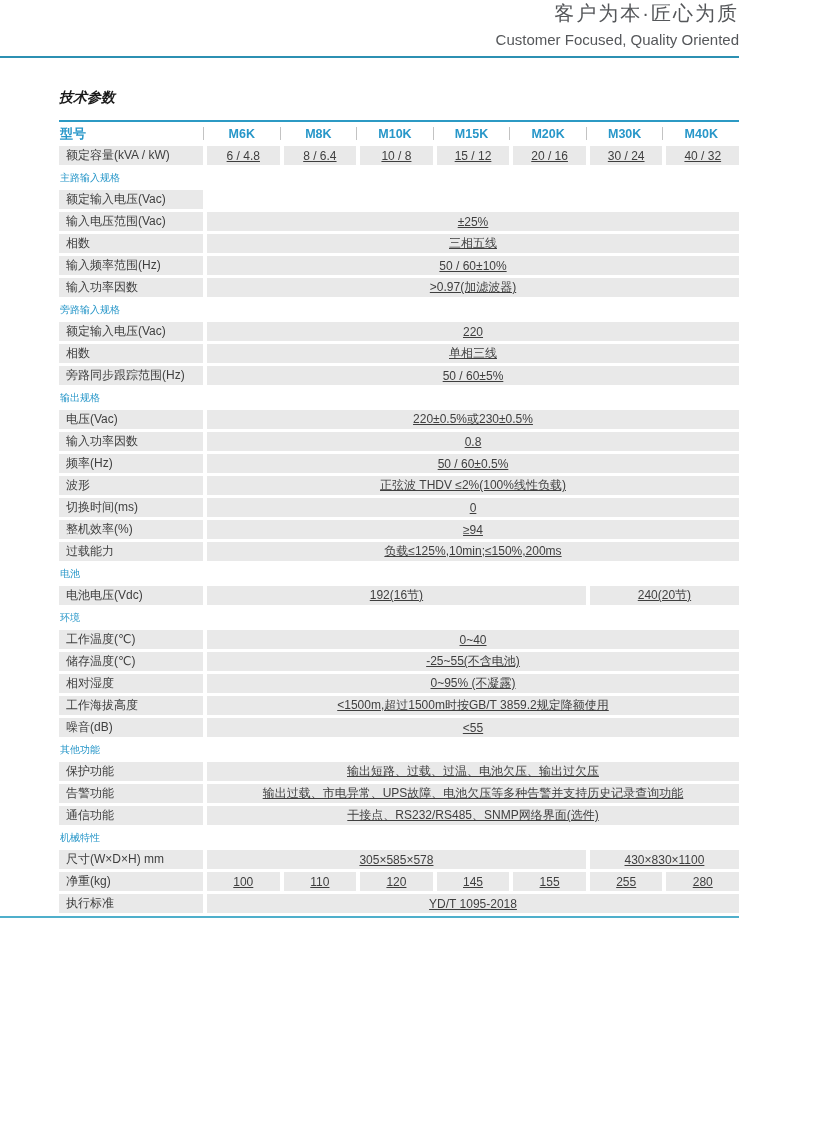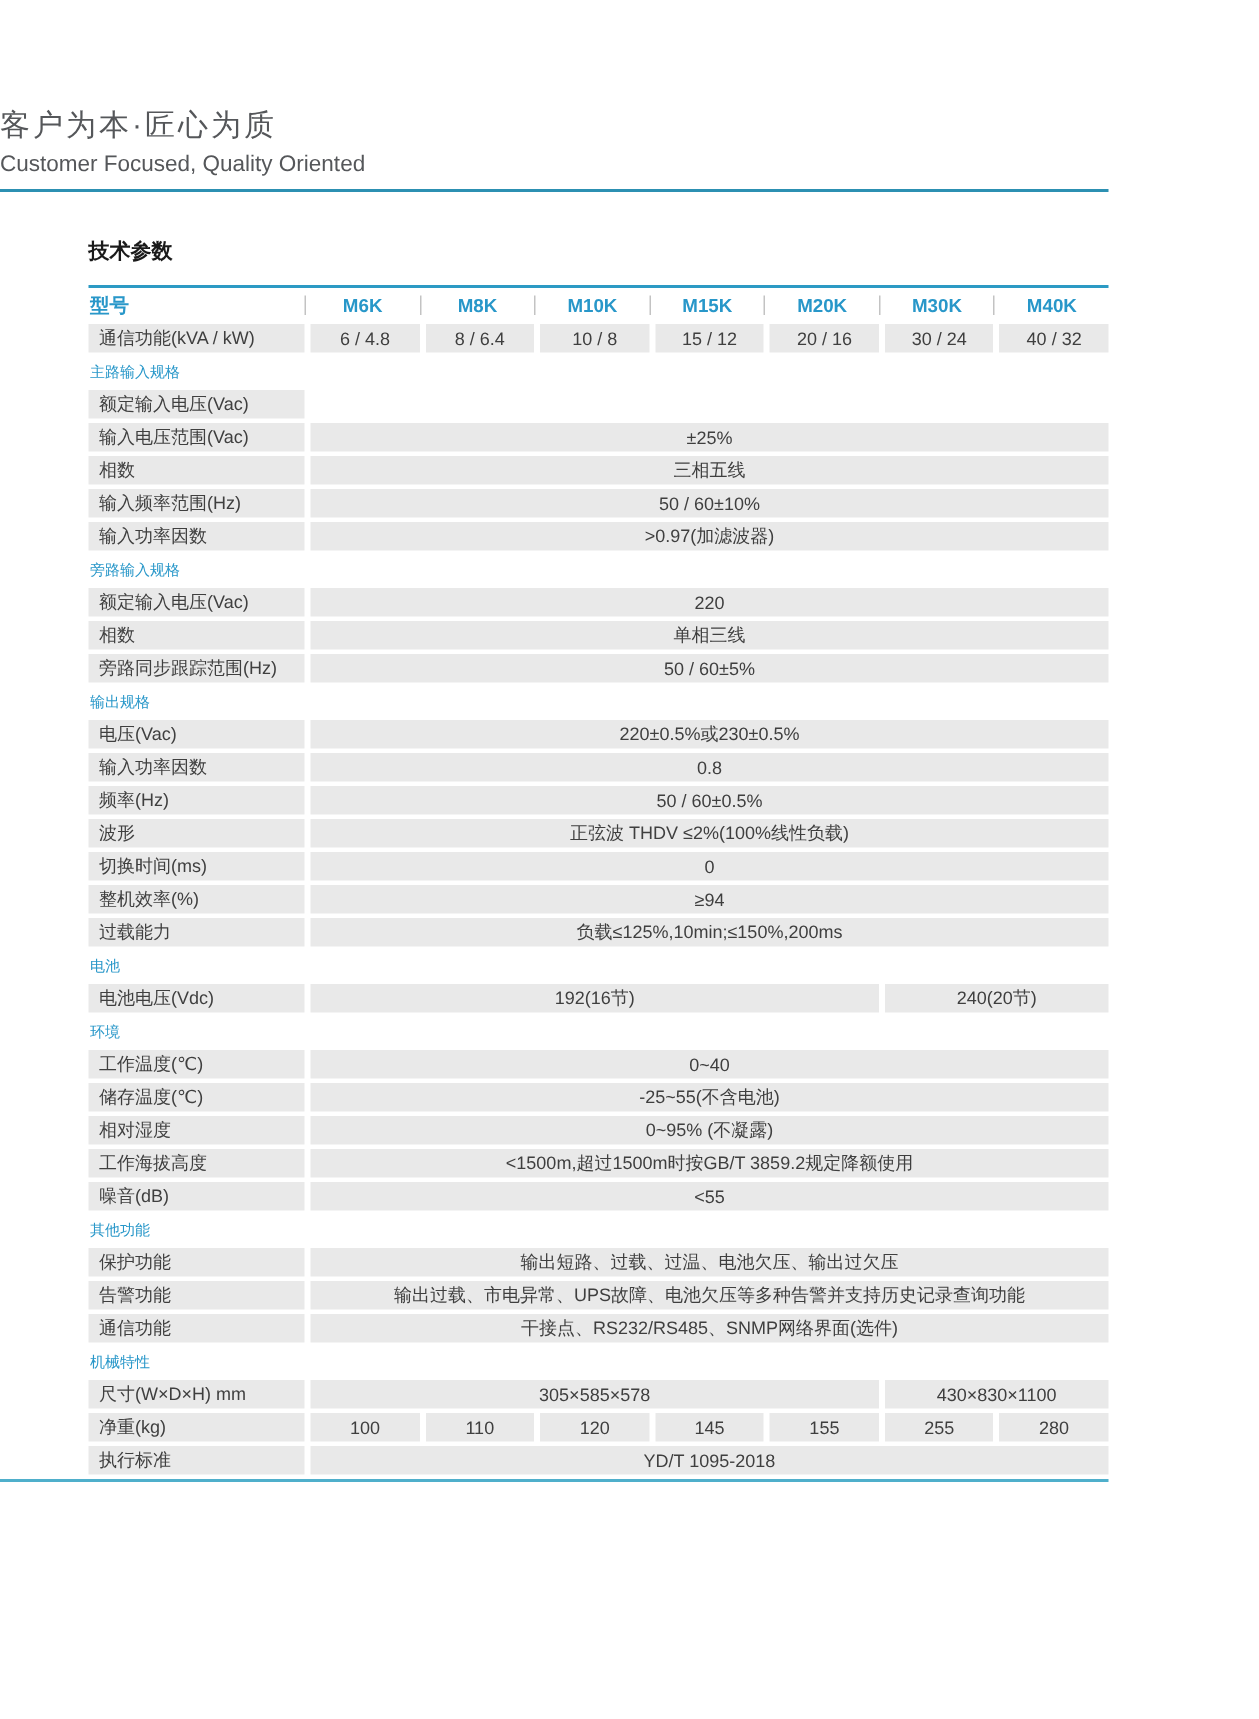--- a/index.html
+++ b/index.html
@@ -12,45 +12,45 @@
     --gray-head:#55575A;
     --sep:#C3C3C3;
     --title-black:#1A1A1A;
   }
   *{margin:0;padding:0;box-sizing:border-box;}
   html,body{background:#ffffff;}
   .page{
     position:relative;width:839px;height:1146px;background:#ffffff;overflow:hidden;
     font-family:"Liberation Sans","DejaVu Sans",sans-serif;
   }
-  .header{padding-top:70px;width:739px;text-align:left;}
+  .header{width:739px;text-align:right;}
   .h-cn{font-size:20px;color:var(--gray-head);letter-spacing:2px;}
   .h-en{font-size:15px;color:var(--gray-head);margin-top:4px;}
   .rule-top{width:739px;height:2px;background:var(--rule-top);margin-top:8px;}
   .content{margin-left:59px;width:680px;}
-  .page-title{margin-top:31px;font-size:14px;font-weight:bold;color:var(--title-black);}
+  .page-title{margin-top:31px;font-size:14px;font-weight:bold;color:var(--title-black);font-style:italic;}
   #spec-table{margin-top:13px;border-top:2px solid var(--table-top);padding-top:2px;}
   .row{display:flex;height:19px;margin-bottom:3px;font-size:12px;color:var(--cell-text);}
   .header-row{height:19px;margin-bottom:3px;}
   .label-cell{
     width:144px;flex:0 0 144px;background:var(--cell-bg);
     display:flex;align-items:center;padding-left:7px;
     white-space:nowrap;overflow:hidden;text-align:center;
   }
   .header-label{background:transparent;color:var(--accent);font-weight:bold;font-size:13px;padding-left:1px;}
   .vals{flex:1;display:flex;min-width:0;}
   .sep{width:1px;flex:0 0 1px;background:var(--sep);margin:3px 0;}
   .model-col{
     flex:1 1 0;display:flex;align-items:center;justify-content:center;
     color:var(--accent);font-weight:bold;font-size:12.5px;
   }
   .cell{
     background:var(--cell-bg);margin-left:4px;flex:1 1 0;
     display:flex;align-items:center;justify-content:center;
-    text-align:left;white-space:nowrap;overflow:hidden;
+    text-align:left;white-space:nowrap;overflow:hidden;text-decoration:underline;
   }
   .section-title{height:19px;margin-bottom:3px;display:flex;align-items:center;font-size:10px;color:var(--accent);padding-left:1px;}
   .rule-bottom{width:739px;height:2px;background:var(--rule-bottom);margin-top:1px;}
 </style>
 </head>
 <body>
 
 <div class="page">
   <div class="header">
     <div class="h-cn">客户为本·匠心为质</div>
@@ -74,21 +74,21 @@
             <div class="model-col">M15K</div>
             <div class="sep"></div>
             <div class="model-col">M20K</div>
             <div class="sep"></div>
             <div class="model-col">M30K</div>
             <div class="sep"></div>
             <div class="model-col">M40K</div>
           </div>
         </div>
         <div class="row">
-          <div class="label-cell">通信功能(kVA / kW)</div>
+          <div class="label-cell">额定容量(kVA / kW)</div>
           <div class="vals">
             <div class="cell">6 / 4.8</div>
             <div class="cell">8 / 6.4</div>
             <div class="cell">10 / 8</div>
             <div class="cell">15 / 12</div>
             <div class="cell">20 / 16</div>
             <div class="cell">30 / 24</div>
             <div class="cell">40 / 32</div>
           </div>
         </div>

